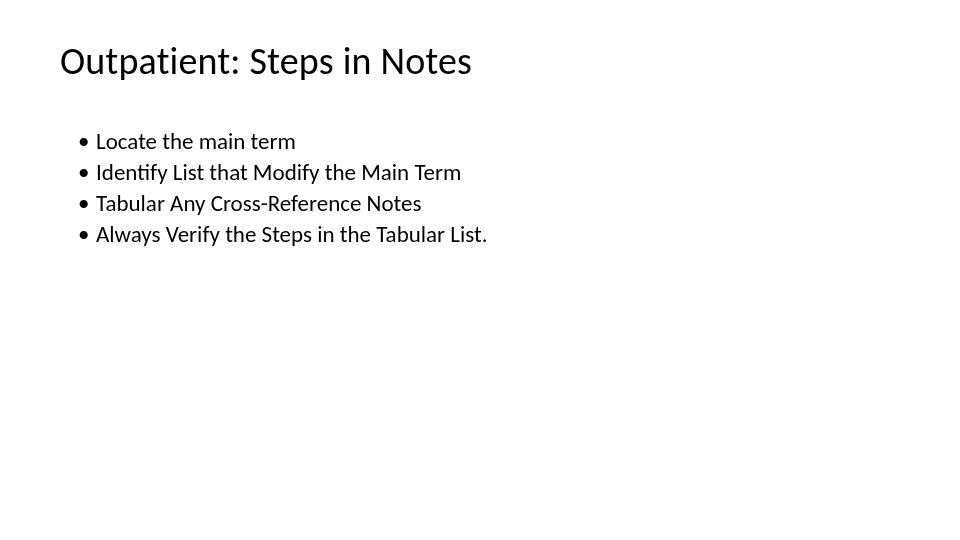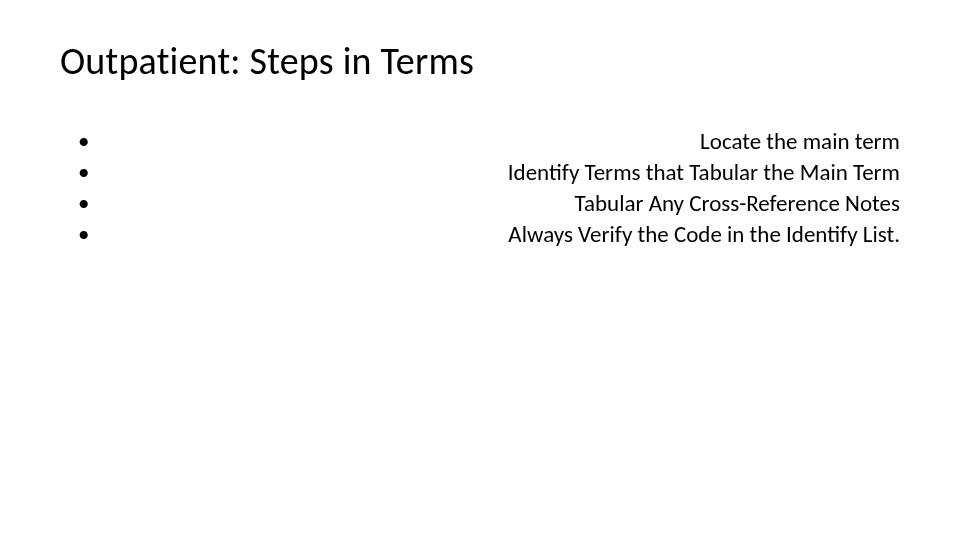--- a/index.html
+++ b/index.html
@@ -26,34 +26,33 @@
     }
     .bullets {
       list-style: none;
       padding-left: 22px;
     }
     .bullets li {
       font-size: 23px;
       line-height: 1.35;
       position: relative;
       padding-left: 14px;
-      text-align: right;
     }
     .bullets li::before {
       content: "•";
       position: absolute;
       left: -4px;
       top: 0;
       font-size: 23px;
     }
   </style>
 </head>
 <body>
 
 <div class="slide">
-  <h1 class="title">Outpatient:  Steps in Terms</h1>
+  <h1 class="title">Outpatient:  Steps in Notes</h1>
   <ul class="bullets">
     <li>Locate the main term</li>
-    <li>Identify Terms that Tabular the Main Term</li>
+    <li>Identify List that Modify the Main Term</li>
     <li>Tabular Any Cross-Reference Notes</li>
-    <li>Always Verify the Code in the Identify List.</li>
+    <li>Always Verify the Steps in the Tabular List.</li>
   </ul>
 </div>
 
 </body></html>

